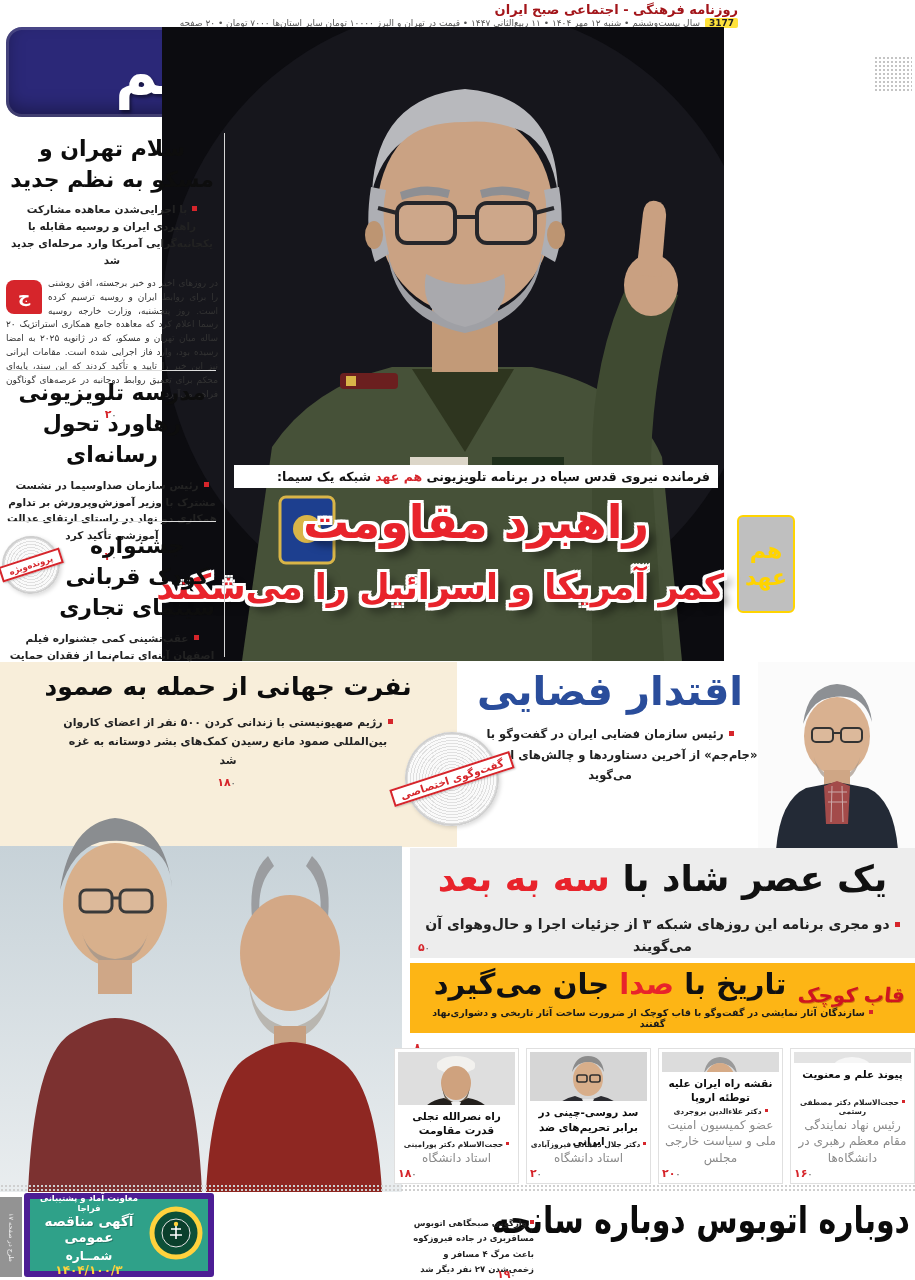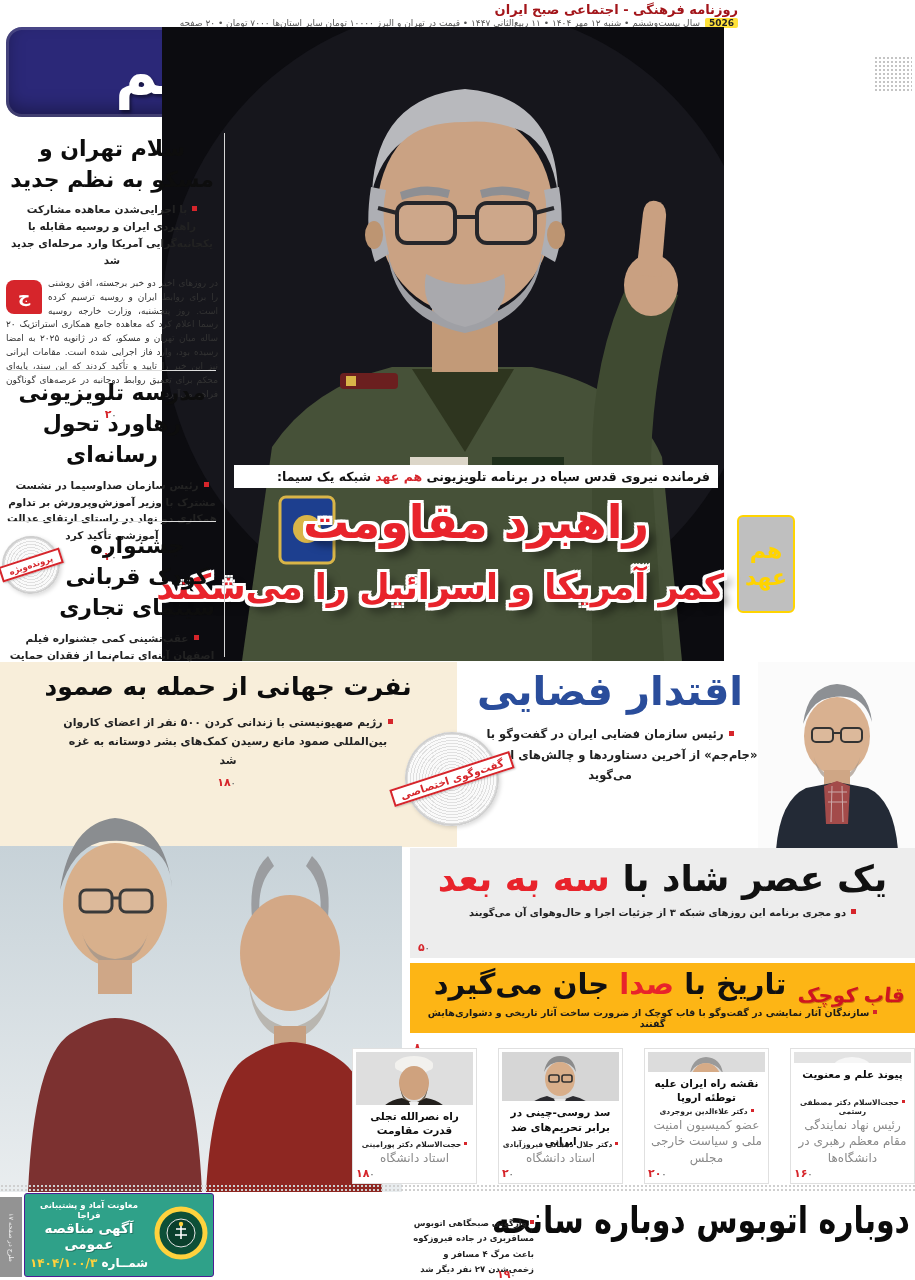--- a/index.html
+++ b/index.html
@@ -51,61 +51,61 @@
   .space-block{left:462px;top:668px;width:296px;text-align:center;}
   .space-title{font-size:40px;font-weight:bold;color:#2a4d9b;letter-spacing:-1px;cursor:pointer;}
   .space-lede{font-size:11.5px;font-weight:bold;color:#222;line-height:1.8;margin-top:10px;text-align:center;}
   .space-lede::before{content:"";display:inline-block;width:5px;height:5px;background:#d6252b;margin-left:5px;vertical-align:2px;}
   .salarieh{left:758px;top:662px;width:157px;height:188px;background:#fbfbfb;}
   .hosts{left:0;top:768px;width:402px;height:424px;}
   
   .asr{left:410px;top:848px;width:505px;height:110px;background:#ededed;text-align:center;}
   .asr-title{margin-top:10px;font-size:36px;font-weight:bold;color:#111;letter-spacing:-1px;white-space:nowrap;cursor:pointer;}
   .asr-title .red{color:#e8232b;}
-  .asr .lede{font-size:10px;margin-top:6px;}
+  .asr .lede{font-size:14px;margin-top:14px;}
   .asr .marker{position:absolute;left:8px;bottom:4px;margin:0;}
   .yellow{left:410px;top:963px;width:505px;height:70px;background:#fdb515;}
   .ghab-brand{position:absolute;right:10px;top:20px;color:#cf1420;font-weight:bold;font-size:20px;transform:skewX(-6deg);text-shadow:1px 1px 0 rgba(120,0,0,.35);cursor:pointer;}
   .ghab-title{position:absolute;right:115px;left:10px;top:4px;text-align:center;font-size:29px;font-weight:bold;color:#111;letter-spacing:-1px;white-space:nowrap;cursor:pointer;}
   .ghab-title .red{color:#e8232b;}
   .ghab-lede{position:absolute;left:10px;right:30px;bottom:4px;text-align:center;font-size:9.5px;font-weight:bold;color:#1a1a1a;}
   .ghab-lede::before{content:"";display:inline-block;width:4px;height:4px;background:#d6252b;margin-left:4px;vertical-align:2px;}
   .ghab-marker{left:414px;top:1035px;}
   
-  .cards{left:410px;top:1048px;width:505px;height:136px;display:flex;gap:21px;}
+  .cards{left:410px;top:1048px;width:505px;height:136px;display:flex;gap:7px;}
   .card{flex:1;background:#fff;border:1px solid #e0e0e0;display:flex;flex-direction:column;padding:3px;cursor:pointer;}
   .card .pic{height:64px;overflow:hidden;background:#ddd;}
   .card .ctitle{font-size:10.5px;font-weight:bold;text-align:center;line-height:1.35;margin-top:4px;color:#0d0d0d;min-height:29px;}
   .card .cauthor{font-size:7.5px;font-weight:bold;text-align:center;color:#222;margin-top:2px;}
   .card .cauthor::before{content:"";display:inline-block;width:3px;height:3px;background:#d6252b;margin-left:3px;vertical-align:2px;}
   .card .crole{font-size:12px;color:#8a8a8a;text-align:center;margin-top:1px;line-height:1.4;}
   .card .marker{text-align:left;margin-top:auto;}
   
   .dotted-div{left:0;top:1184px;width:915px;height:7px;background-image:radial-gradient(circle,#cfcfcf 1px,transparent 1.3px);background-size:4px 4px;}
   .bus-title{left:535px;top:1198px;width:375px;text-align:center;font-size:30px;font-weight:bold;color:#0b0b0b;white-space:nowrap;letter-spacing:-1px;transform:scaleY(1.25);transform-origin:top center;cursor:pointer;}
   .bus-lede{left:408px;top:1216px;width:126px;font-size:8.5px;font-weight:bold;color:#222;text-align:right;line-height:1.8;}
   .bus-lede::before{content:"";display:inline-block;width:4px;height:4px;background:#d6252b;margin-left:3px;vertical-align:2px;}
   .bus-marker{left:497px;top:1262px;}
-  .ad-box{left:24px;top:1193px;width:190px;height:84px;background:#2fa189;border:1px solid #4c1d95;border-radius:3px;display:flex;align-items:center;padding:4px;box-sizing:border-box;gap:4px;}
+  .ad-box{left:24px;top:1193px;width:190px;height:84px;background:#2fa189;border:6px solid #4c1d95;border-radius:3px;display:flex;align-items:center;padding:4px;box-sizing:border-box;gap:4px;}
   .ad-text{flex:1;text-align:center;color:#fff;}
   .ad-l1{font-size:8.5px;font-weight:bold;letter-spacing:1px;}
   .ad-l2{font-size:13.5px;font-weight:bold;text-shadow:1px 1px 0 rgba(0,0,0,.25);}
   .ad-l3{font-size:12px;font-weight:bold;margin-top:4px;}
   .ad-l3 .val{color:#ffd23d;}
   .gray-tag{left:0;top:1197px;width:22px;height:80px;background:#939393;display:flex;align-items:center;justify-content:center;}
   .gray-tag span{writing-mode:vertical-rl;font-size:6.5px;color:#f0f0f0;white-space:nowrap;}
 </style>
 </head>
 <body>
 
 <div class="page">
 
   <div class="abs mh-title">روزنامه فرهنگی - اجتماعی صبح ایران</div>
   <div class="abs mh-meta">
-    <span class="badge">5026</span><span>سال بیست‌وششم • شنبه ۱۲ مهر ۱۴۰۴ • ۱۱ ربیع‌الثانی ۱۴۴۷ • قیمت در تهران و البرز ۱۰۰۰۰ تومان سایر استان‌ها ۷۰۰۰ تومان • ۲۰ صفحه</span>
+    <span class="badge">3177</span><span>سال بیست‌وششم • شنبه ۱۲ مهر ۱۴۰۴ • ۱۱ ربیع‌الثانی ۱۴۴۷ • قیمت در تهران و البرز ۱۰۰۰۰ تومان سایر استان‌ها ۷۰۰۰ تومان • ۲۰ صفحه</span>
   </div>
   <div class="abs logo">
     <span>جام‌جم</span>
   </div>
   <div class="abs dots dots-tr"></div>
 
   <div class="abs photo">
     <svg width="562" height="634" viewBox="0 0 562 634">
       <rect width="562" height="634" fill="#0c0c10"></rect>
       <ellipse cx="300" cy="290" rx="300" ry="310" fill="#16161c"></ellipse>
@@ -253,21 +253,21 @@
     <div class="marker"><b>۵</b><i>۰</i></div>
   </div>
 
   <div class="abs yellow">
     <div class="ghab-brand">قاب کوچک</div>
     <div class="ghab-title">
       <span>تاریخ با</span>
       <span class="red">صدا</span>
       <span>جان می‌گیرد</span>
     </div>
-    <div class="ghab-lede">سازندگان آثار نمایشی در گفت‌وگو با قاب کوچک از ضرورت ساخت آثار تاریخی و دشواری‌هایش گفتند</div>
+    <div class="ghab-lede">سازندگان آثار نمایشی در گفت‌وگو با قاب کوچک از ضرورت ساخت آثار تاریخی و دشواری‌نهاد گفتند</div>
   </div>
   <div class="abs marker ghab-marker"><b>۸</b><i>۰</i></div>
 
   <div class="abs cards">
     <div class="card">
       <div class="pic">
         <svg width="117" height="64" viewBox="0 0 117 64">
             <rect width="117" height="64" fill="#e3e3e3"></rect>
             <ellipse cx="58" cy="14" rx="18" ry="9" fill="#f6f6f6"></ellipse>
             <rect x="40" y="10" width="36" height="9" rx="4" fill="#f6f6f6"></rect>

